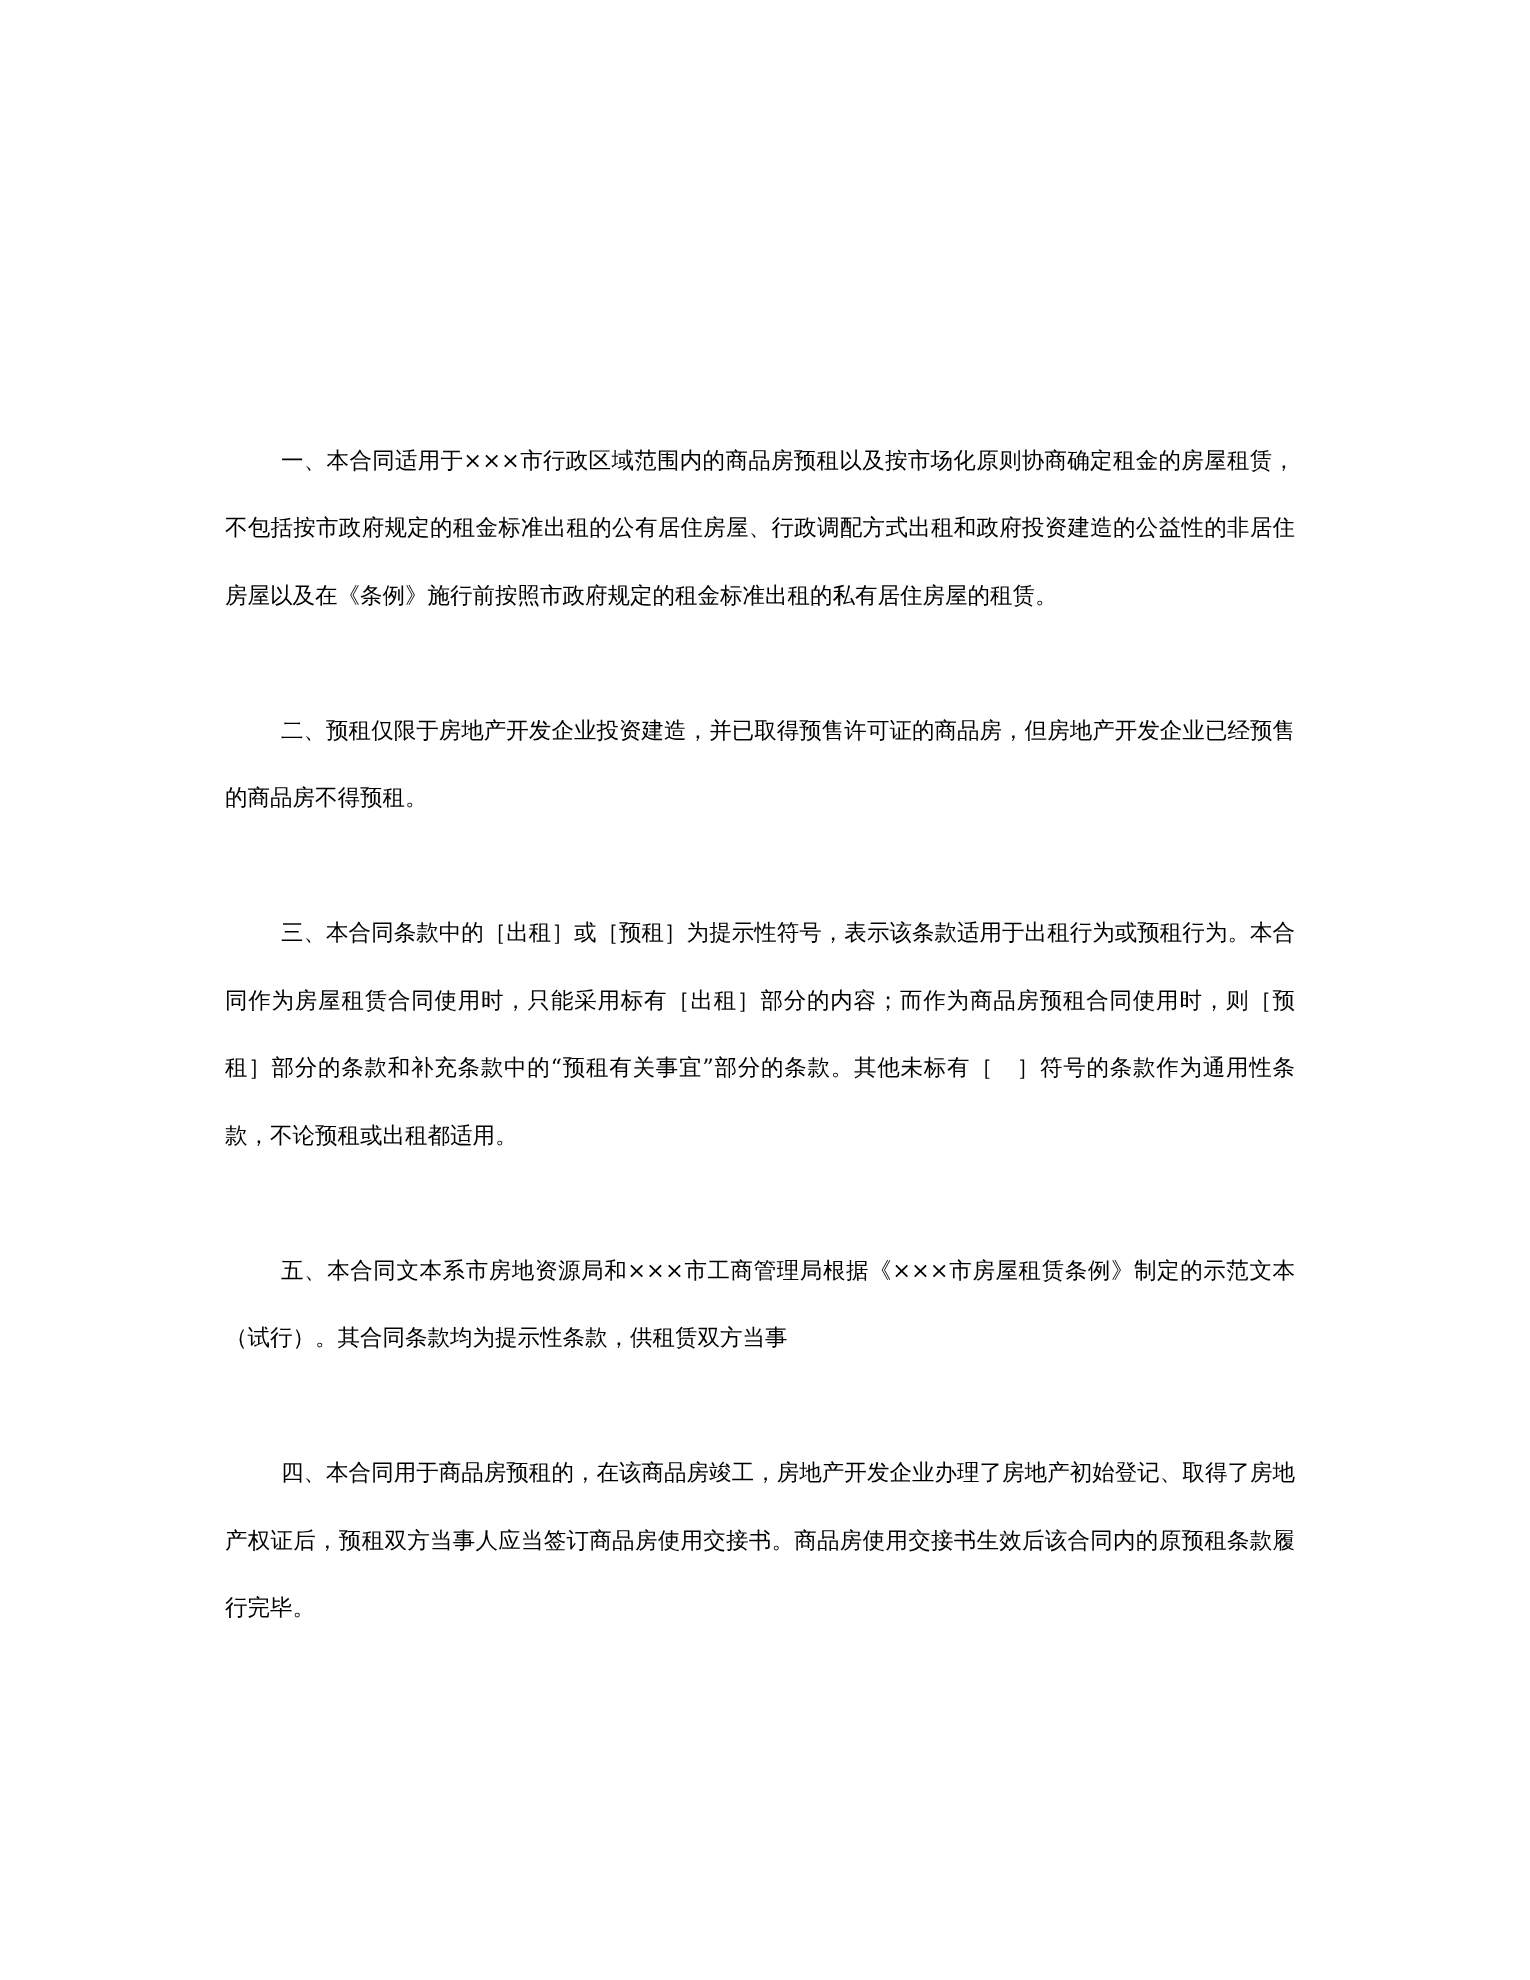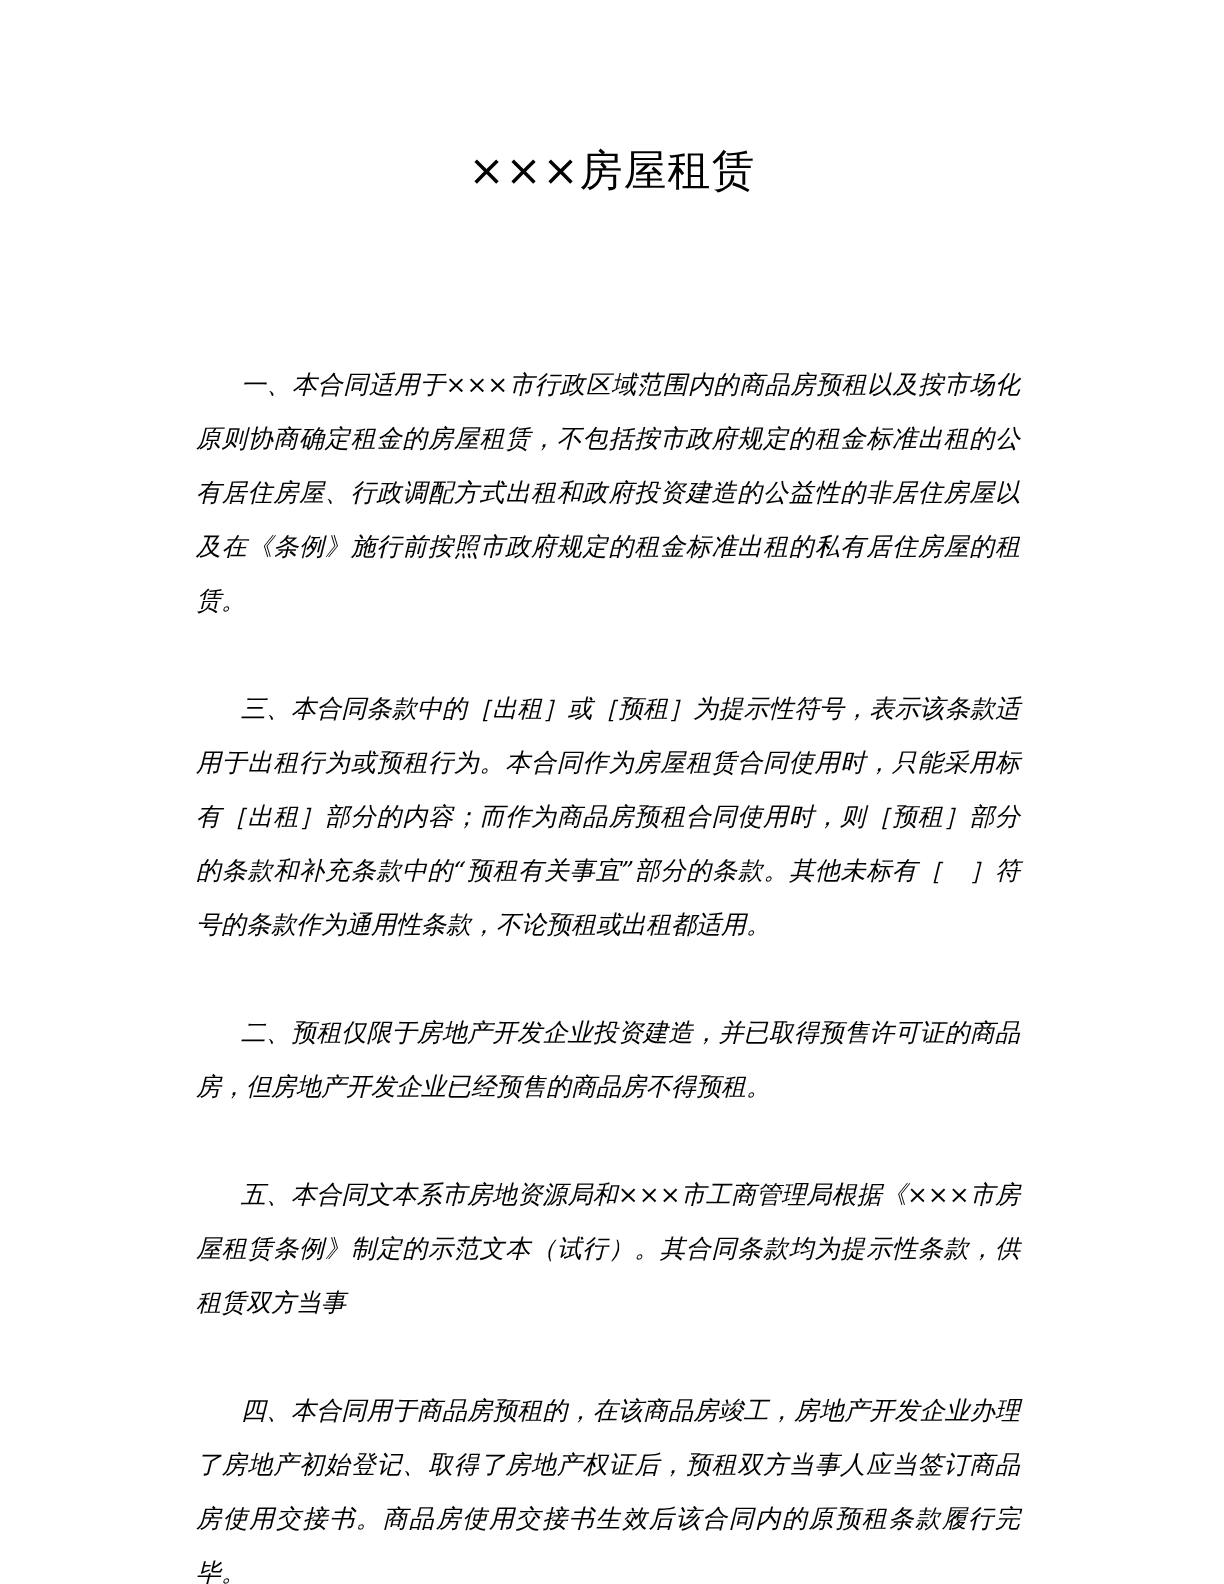--- a/index.html
+++ b/index.html
@@ -34,39 +34,37 @@
       margin: 0;
       font-weight: normal;
     }
     .body {
       position: absolute;
       left: 180px;
       top: 342px;
       width: 856px;
     }
     .para {
-      margin: 16px;
-      font-size: 25px;
+      margin: 0;
+      font-size: 18px;
       line-height: 54px;
       text-indent: 44.8px;
       text-align: justify;
       text-justify: inter-character;
       word-break: break-all;
-      font-style: italic;
     }
     .para + .para {
       margin-top: 54px;
     }
   </style>
 </head>
 <body>
 
 <div class="page">
-  <h1 class="title">×××房屋租赁</h1>
 
   <div class="body">
     <p class="para">一、本合同适用于×××市行政区域范围内的商品房预租以及按市场化原则协商确定租金的房屋租赁，不包括按市政府规定的租金标准出租的公有居住房屋、行政调配方式出租和政府投资建造的公益性的非居住房屋以及在《条例》施行前按照市政府规定的租金标准出租的私有居住房屋的租赁。</p>
+    <p class="para">二、预租仅限于房地产开发企业投资建造，并已取得预售许可证的商品房，但房地产开发企业已经预售的商品房不得预租。</p>
     <p class="para">三、本合同条款中的［出租］或［预租］为提示性符号，表示该条款适用于出租行为或预租行为。本合同作为房屋租赁合同使用时，只能采用标有［出租］部分的内容；而作为商品房预租合同使用时，则［预租］部分的条款和补充条款中的“预租有关事宜”部分的条款。其他未标有［　］符号的条款作为通用性条款，不论预租或出租都适用。</p>
-    <p class="para">二、预租仅限于房地产开发企业投资建造，并已取得预售许可证的商品房，但房地产开发企业已经预售的商品房不得预租。</p>
     <p class="para">五、本合同文本系市房地资源局和×××市工商管理局根据《×××市房屋租赁条例》制定的示范文本（试行）。其合同条款均为提示性条款，供租赁双方当事</p>
     <p class="para">四、本合同用于商品房预租的，在该商品房竣工，房地产开发企业办理了房地产初始登记、取得了房地产权证后，预租双方当事人应当签订商品房使用交接书。商品房使用交接书生效后该合同内的原预租条款履行完毕。</p>
   </div>
 </div>
 
 </body></html>

